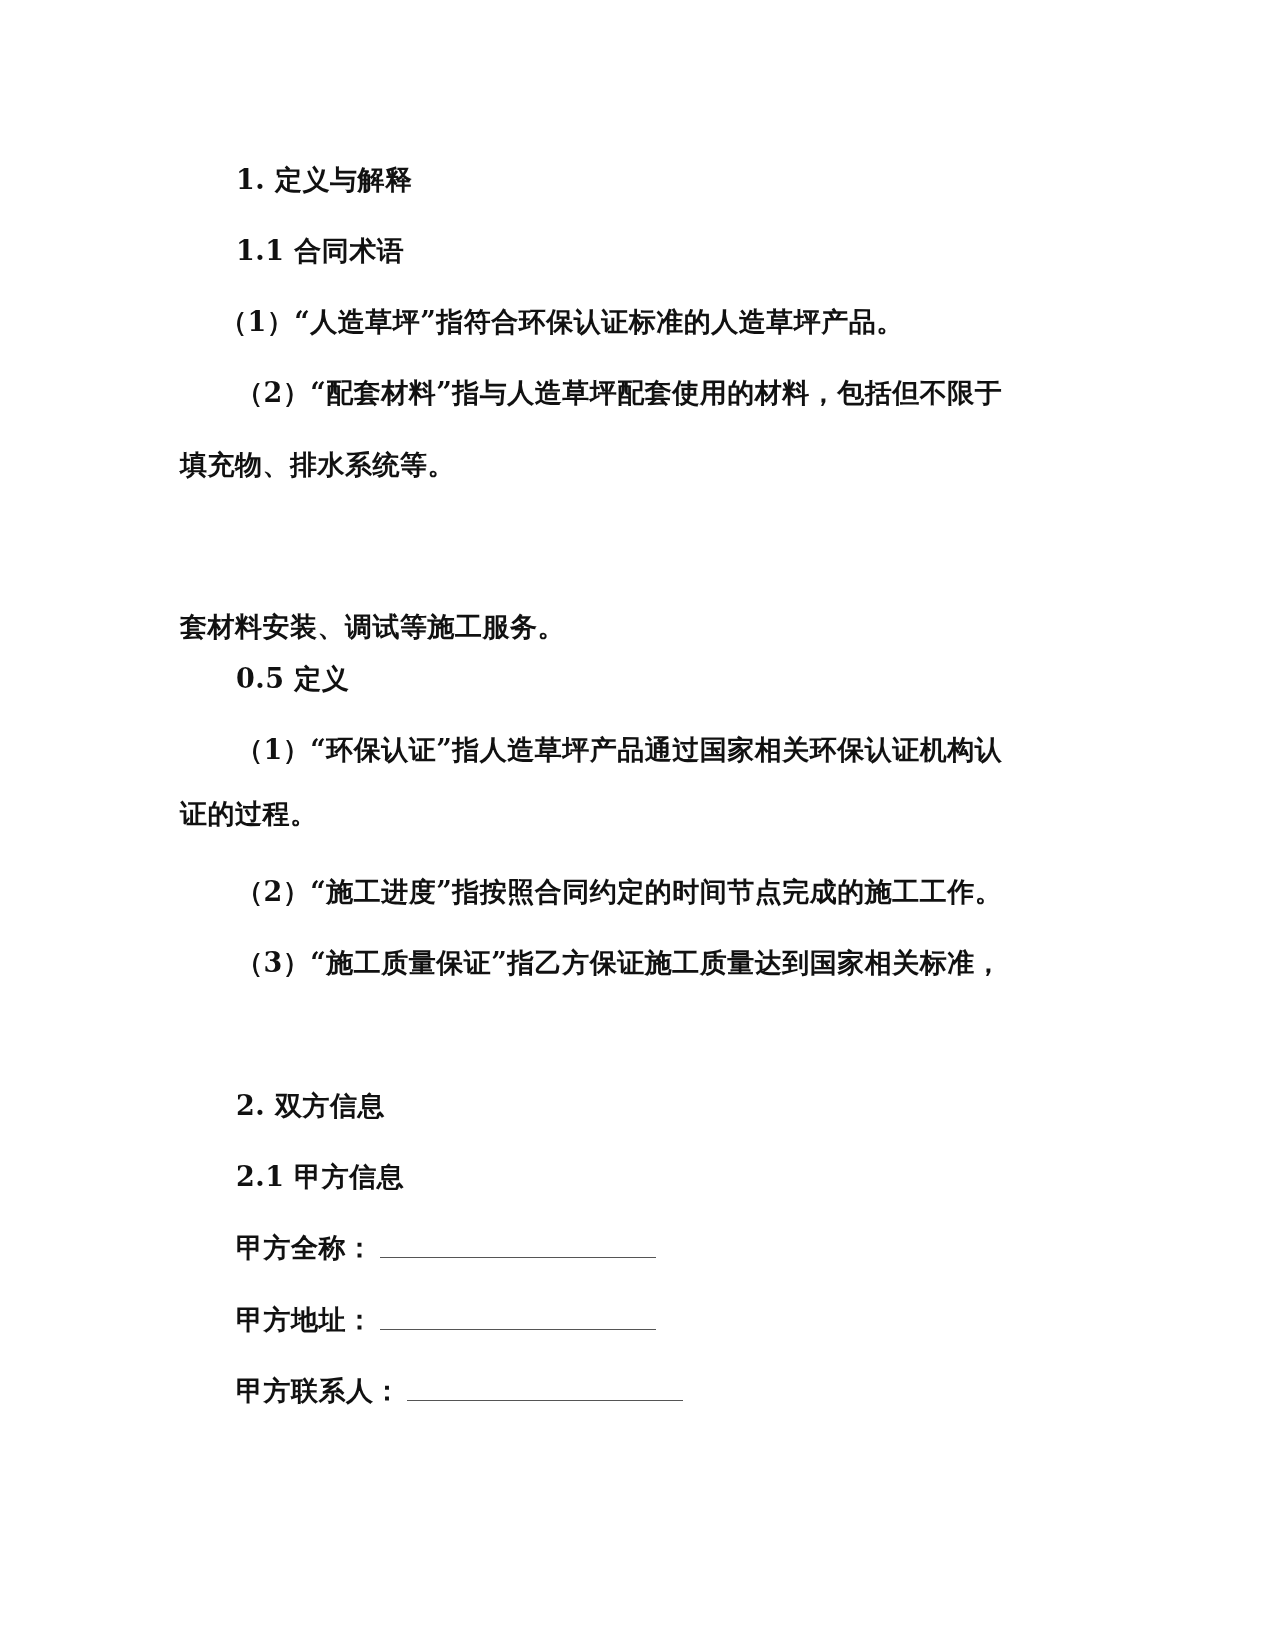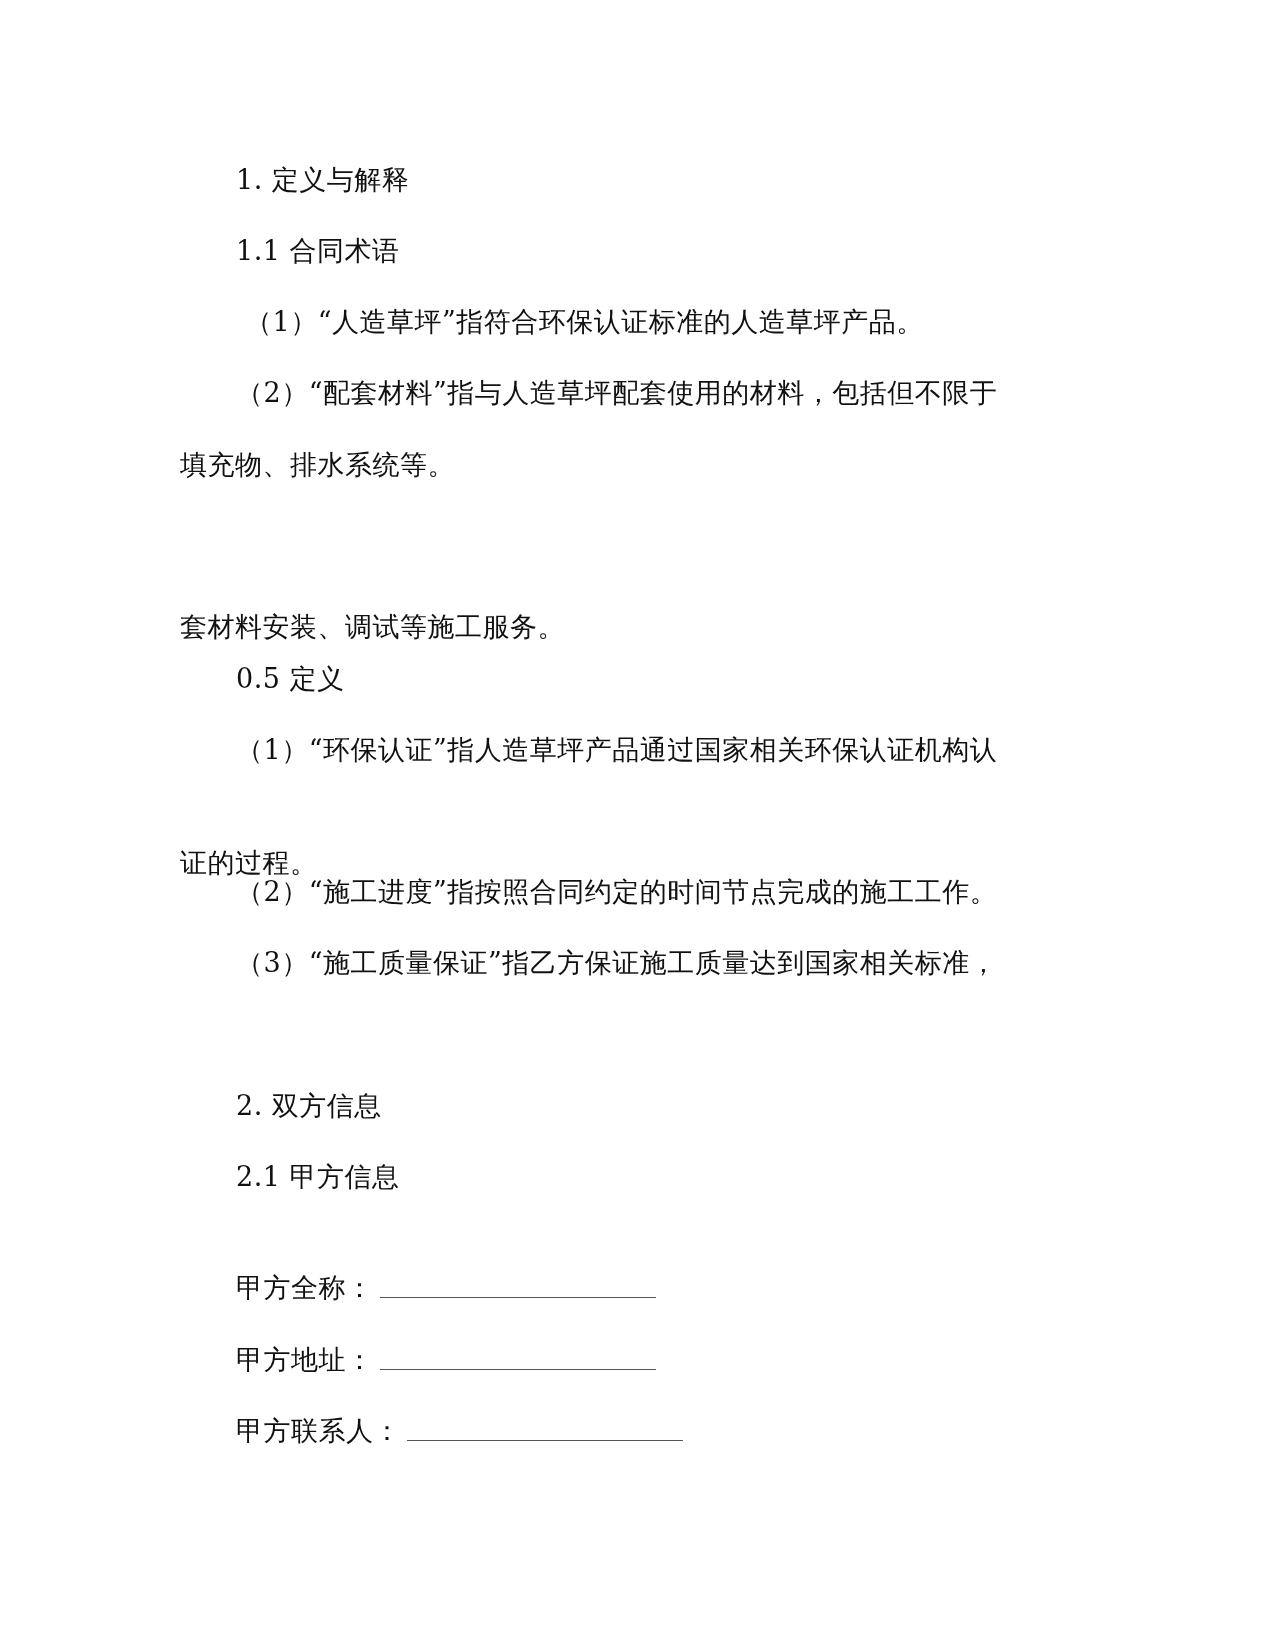--- a/index.html
+++ b/index.html
@@ -1,37 +1,37 @@
 <!DOCTYPE html>
 <html><head>
 <meta charset="utf-8">
 <style>
   html, body { margin: 0; padding: 0; background: #ffffff; }
   body { width: 1275px; height: 1650px; position: relative; overflow: hidden;
          font-family: "DejaVu Serif", "Liberation Serif", serif; color: #111111; }
-  .page { position: absolute; left: 0; top: 0; width: 1275px; height: 1650px; background: #fff; }
+  .page { position: absolute; left: 0; top: 0; width: 1275px; height: 1650px; background: #fff; font-weight: bold; }
   .line { position: absolute; font-size: 27px; line-height: 36px; white-space: nowrap; letter-spacing: 0.5px; }
   .ind { left: 236px; }
   .cont { left: 180px; }
-  .field { display: flex; align-items: flex-end; margin-top: 40px; }
+  .field { display: flex; align-items: flex-end; }
   .blank { display: inline-block; border-bottom: 1.5px solid #555; height: 1px; margin-left: 6px; margin-bottom: 8px; }
 </style>
 </head>
 <body>
 
 <div class="page">
   <div class="line ind" style="top:162px">1.  定义与解释</div>
   <div class="line ind" style="top:233px">1.1  合同术语</div>
-  <div class="line ind" style="top:304px; left:245px">（1）“人造草坪”指符合环保认证标准的人造草坪产品。</div>
+  <div class="line ind" style="top:304px; left:220px">（1）“人造草坪”指符合环保认证标准的人造草坪产品。</div>
   <div class="line ind" style="top:375px">（2）“配套材料”指与人造草坪配套使用的材料，包括但不限于</div>
   <div class="line cont" style="top:447px">填充物、排水系统等。</div>
   <div class="line cont" style="top:609px">套材料安装、调试等施工服务。</div>
   <div class="line ind" style="top:661px">0.5  定义</div>
   <div class="line ind" style="top:732px">（1）“环保认证”指人造草坪产品通过国家相关环保认证机构认</div>
-  <div class="line cont" style="top:845px">证的过程。</div>
+  <div class="line cont" style="top:796px">证的过程。</div>
   <div class="line ind" style="top:874px">（2）“施工进度”指按照合同约定的时间节点完成的施工工作。</div>
   <div class="line ind" style="top:945px">（3）“施工质量保证”指乙方保证施工质量达到国家相关标准，</div>
   <div class="line ind" style="top:1088px">2.  双方信息</div>
   <div class="line ind" style="top:1159px">2.1  甲方信息</div>
 
   <div class="line ind field" style="top:1230px">
     <span>甲方全称：</span>
     <span class="blank" style="width:276px"></span>
   </div>
   <div class="line ind field" style="top:1302px">

